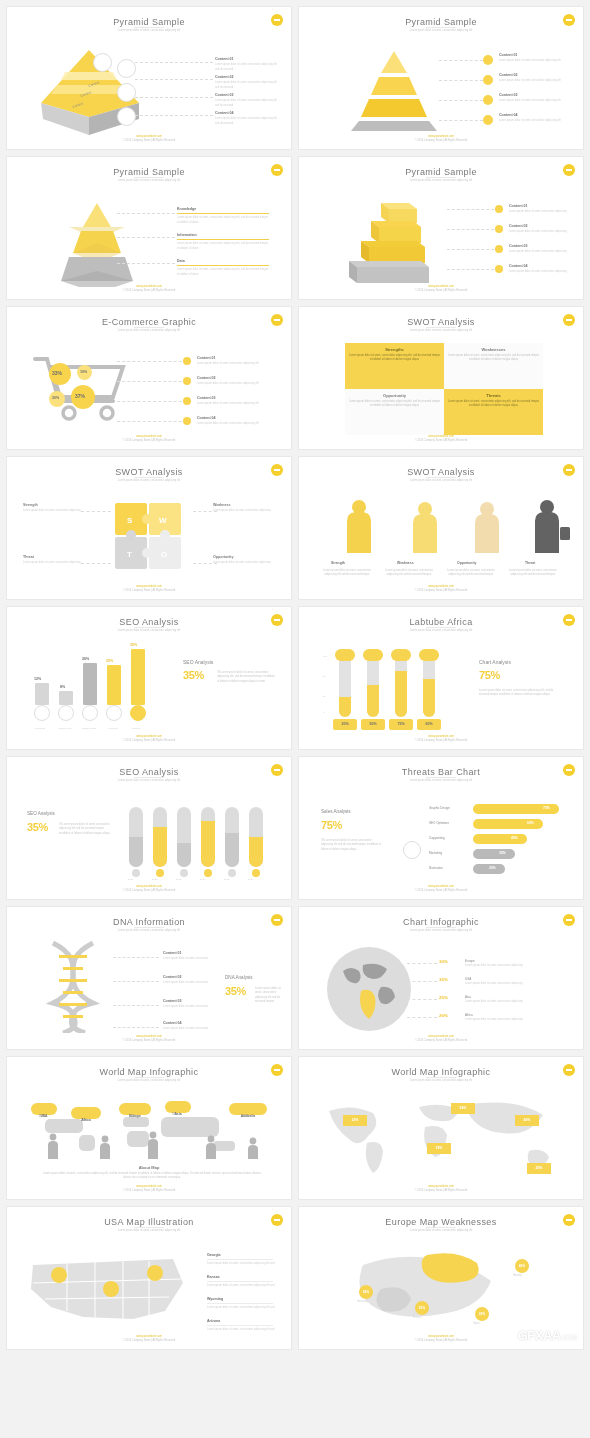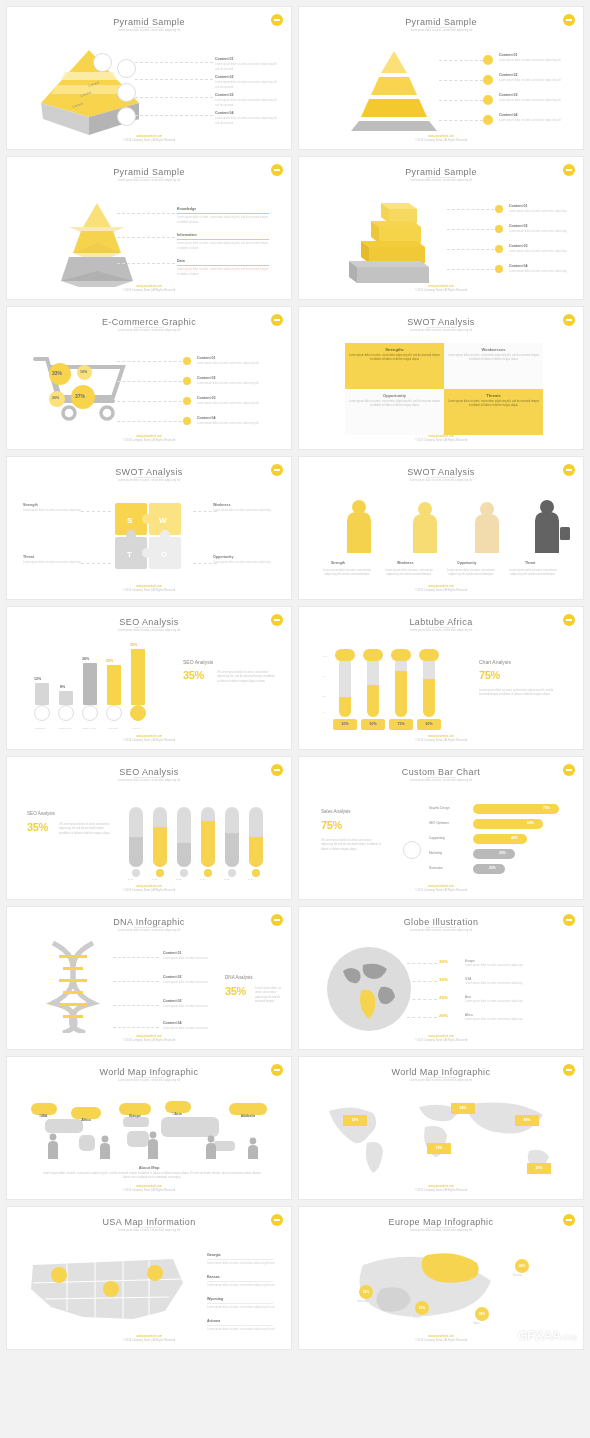--- a/index.html
+++ b/index.html
@@ -432,21 +432,21 @@
         <div class="tiny" style="position:absolute;left:75px;top:9px;font-size:2.4px">2014</div>
         <div class="tiny" style="position:absolute;left:99px;top:9px;font-size:2.4px">2015</div>
         <div class="tiny" style="position:absolute;left:123px;top:9px;font-size:2.4px">2016</div>
       </div>
 
       <div class="foot"><span class="fl">www.yourwebsite.com</span><br><span>© 2016 Company Name | All Rights Reserved</span></div>
     </div>
 
     <div class="slide">
       <div class="badge"></div>
-      <div class="stitle">Custom Bar Chart</div>
+      <div class="stitle">Threats Bar Chart</div>
       <div class="hr"></div>
       <div class="ssub">Lorem ipsum dolor sit amet, consectetur adipiscing elit</div>
 
       <div class="h4" style="left:22px;top:52px;font-size:4.6px">Sales Analysis</div>
       <div class="bigpct" style="left:22px;top:62px">75%</div>
       <div class="body" style="left:22px;top:82px;width:62px">Of Lorem ipsum dolor sit amet consectetur adipiscing elit sed do eiusmod tempor incididunt ut labore et dolore magna aliqua</div>
       <div class="circ" style="left:104px;top:84px;width:16px;height:16px"></div>
 
       <div style="position:absolute;left:130px;top:46px;width:146px;height:76px">
         <div class="tiny" style="position:absolute;left:0;top:3px;font-size:3px;color:#8a8a8a">Graphic Design</div>
@@ -468,21 +468,21 @@
         <div class="tiny" style="position:absolute;left:0;top:63px;font-size:3px;color:#8a8a8a">Illustration</div>
         <div class="bar gry" style="left:44px;top:61px;width:32px;height:10px;border-radius:5px"></div>
         <div class="pct" style="left:60px;top:63px;font-size:3.4px;color:#fff">25%</div>
       </div>
 
       <div class="foot"><span class="fl">www.yourwebsite.com</span><br><span>© 2016 Company Name | All Rights Reserved</span></div>
     </div>
 
     <div class="slide">
       <div class="badge"></div>
-      <div class="stitle">DNA Infographic</div>
+      <div class="stitle">DNA Information</div>
       <div class="hr"></div>
       <div class="ssub">Lorem ipsum dolor sit amet, consectetur adipiscing elit</div>
 
       <svg width="90" height="92" style="position:absolute;left:26px;top:34px">
         <path d="M20,2 C60,22 20,42 60,62 C20,72 60,82 30,92" stroke="#cccccc" stroke-width="5" fill="none"></path>
         <path d="M60,2 C20,22 60,42 20,62 C60,72 20,82 52,92" stroke="#cccccc" stroke-width="5" fill="none"></path>
         <rect x="26" y="14" width="28" height="3" fill="#f6d44f"></rect>
         <rect x="30" y="26" width="20" height="3" fill="#f6d44f"></rect>
         <rect x="26" y="38" width="28" height="3" fill="#f6d44f"></rect>
         <rect x="30" y="50" width="20" height="3" fill="#f6d44f"></rect>
@@ -502,21 +502,21 @@
 
       <div class="h4" style="left:218px;top:68px;font-size:4.6px">DNA Analysis</div>
       <div class="bigpct" style="left:218px;top:78px">35%</div>
       <div class="body" style="left:248px;top:80px;width:30px">Lorem ipsum dolor sit amet, consectetur adipiscing elit sed do eiusmod tempor</div>
 
       <div class="foot"><span class="fl">www.yourwebsite.com</span><br><span>© 2016 Company Name | All Rights Reserved</span></div>
     </div>
 
     <div class="slide">
       <div class="badge"></div>
-      <div class="stitle">Globe Illustration</div>
+      <div class="stitle">Chart Infographic</div>
       <div class="hr"></div>
       <div class="ssub">Lorem ipsum dolor sit amet, consectetur adipiscing elit</div>
 
       <svg width="92" height="92" style="position:absolute;left:24px;top:36px">
         <circle cx="46" cy="46" r="42" fill="#dcdcdc"></circle>
         <path d="M20,28 q8,-6 16,0 q4,8 -2,12 q-10,2 -14,-12z" fill="#9f9f9f"></path>
         <path d="M40,22 q14,-4 24,4 q-4,10 -14,10 q-12,-2 -10,-14z" fill="#9f9f9f"></path>
         <path d="M38,48 q10,-4 14,6 q2,14 -6,22 q-12,-10 -8,-28z" fill="#f6d44f"></path>
         <path d="M58,44 q12,-2 14,10 q-6,10 -14,6 q-6,-8 0,-16z" fill="#9f9f9f"></path>
       </svg>
@@ -630,21 +630,21 @@
       <div style="position:absolute;left:152px;top:46px;width:24px;height:11px;background:#f6d44f;text-align:center;font-size:3.4px;font-weight:bold;color:#fff;line-height:11px"><span>54%</span></div>
       <div style="position:absolute;left:128px;top:86px;width:24px;height:11px;background:#f6d44f;text-align:center;font-size:3.4px;font-weight:bold;color:#fff;line-height:11px"><span>18%</span></div>
       <div style="position:absolute;left:216px;top:58px;width:24px;height:11px;background:#f6d44f;text-align:center;font-size:3.4px;font-weight:bold;color:#fff;line-height:11px"><span>46%</span></div>
       <div style="position:absolute;left:228px;top:106px;width:24px;height:11px;background:#f6d44f;text-align:center;font-size:3.4px;font-weight:bold;color:#fff;line-height:11px"><span>25%</span></div>
 
       <div class="foot"><span class="fl">www.yourwebsite.com</span><br><span>© 2016 Company Name | All Rights Reserved</span></div>
     </div>
 
     <div class="slide">
       <div class="badge"></div>
-      <div class="stitle">USA Map Information</div>
+      <div class="stitle">USA Map Illustration</div>
       <div class="hr"></div>
       <div class="ssub">Lorem ipsum dolor sit amet, consectetur adipiscing elit</div>
 
       <svg width="170" height="80" style="position:absolute;left:16px;top:42px">
         <path d="M10,16 L150,10 L160,34 L142,62 L110,70 L60,68 L28,58 L8,40 Z" fill="#e0e0e0"></path>
         <g stroke="#fff" stroke-width="1" fill="none">
           <path d="M44,12 L44,62"></path>
             <path d="M72,10 L72,68"></path>
             <path d="M100,10 L100,70"></path>
             <path d="M126,12 L126,66"></path>
@@ -660,21 +660,21 @@
       <div class="lbl" style="left:200px;top:46px;width:70px"><b>Georgia</b><div style="height:1px;background:#ececec;width:66px;margin:1px 0"></div><span class="tiny">Lorem ipsum dolor sit amet, consectetur adipiscing elit sed</span></div>
       <div class="lbl" style="left:200px;top:68px;width:70px"><b>Kansas</b><div style="height:1px;background:#ececec;width:66px;margin:1px 0"></div><span class="tiny">Lorem ipsum dolor sit amet, consectetur adipiscing elit sed</span></div>
       <div class="lbl" style="left:200px;top:90px;width:70px"><b>Wyoming</b><div style="height:1px;background:#ececec;width:66px;margin:1px 0"></div><span class="tiny">Lorem ipsum dolor sit amet, consectetur adipiscing elit sed</span></div>
       <div class="lbl" style="left:200px;top:112px;width:70px"><b>Arizona</b><div style="height:1px;background:#ececec;width:66px;margin:1px 0"></div><span class="tiny">Lorem ipsum dolor sit amet, consectetur adipiscing elit sed</span></div>
 
       <div class="foot"><span class="fl">www.yourwebsite.com</span><br><span>© 2016 Company Name | All Rights Reserved</span></div>
     </div>
 
     <div class="slide">
       <div class="badge"></div>
-      <div class="stitle">Europe Map Infographic</div>
+      <div class="stitle">Europe Map Weaknesses</div>
       <div class="hr"></div>
       <div class="ssub">Lorem ipsum dolor sit amet, consectetur adipiscing elit</div>
 
       <svg width="230" height="86" style="position:absolute;left:24px;top:38px">
         <path d="M40,20 q40,-14 80,-4 q30,6 48,20 q-10,26 -44,32 q-50,10 -76,-8 q-18,-14 -8,-40z" fill="#e3e3e3"></path>
         <path d="M104,10 q30,-6 50,8 q6,14 -10,18 q-34,6 -44,-10 q-4,-12 4,-16z" fill="#f6d44f"></path>
         <path d="M58,44 q24,-6 30,10 q-6,16 -28,12 q-12,-10 -2,-22z" fill="#d3d3d3"></path>
       </svg>
 
       <div style="position:absolute;left:216px;top:52px;width:14px;height:14px;background:#f6d44f;border-radius:50%;text-align:center;line-height:14px;font-size:3.2px;font-weight:bold;color:#fff"><span>46%</span></div>

